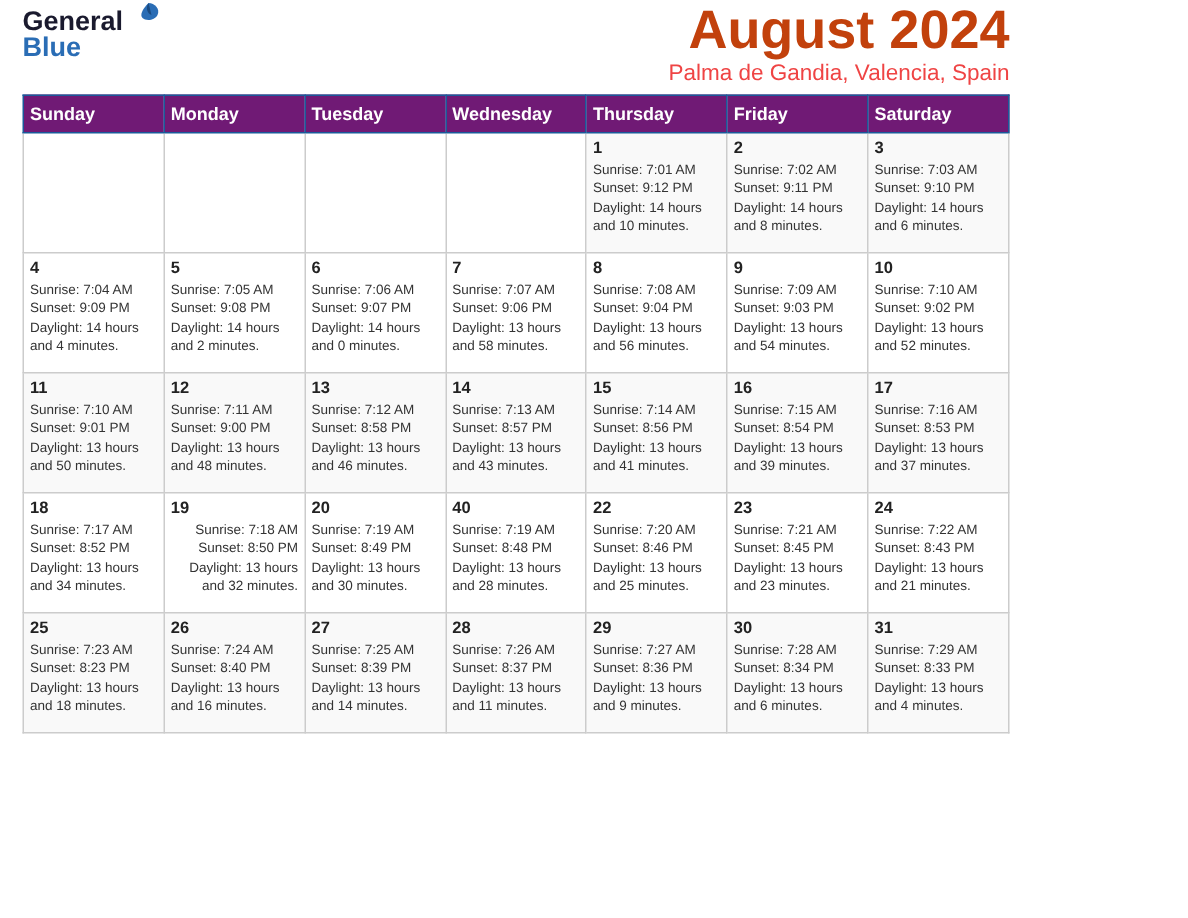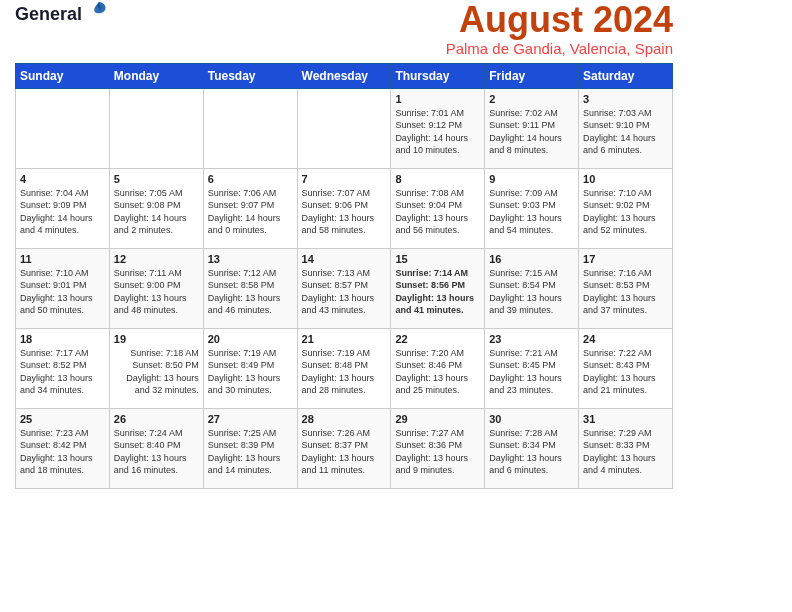--- a/index.html
+++ b/index.html
@@ -49,21 +49,21 @@
       font-size: 15px;
       color: #ef4444;
       font-weight: normal;
     }
     table {
       width: 100%;
       border-collapse: collapse;
       table-layout: fixed;
     }
     thead tr th {
-      background-color: #1d4ed8;
+      background-color: #701a75;
       color: #fff;
       font-size: 12px;
       font-weight: bold;
       padding: 5px 4px;
       text-align: left;
       border: 1px solid #1a5a9a;
     }
     tbody tr td {
       vertical-align: top;
       font-size: 9.5px;
@@ -100,20 +100,21 @@
       <div>
         <div style="display:flex;align-items:center;">
           <span class="logo-text">
             <span>General</span>
             <svg class="logo-icon" viewBox="0 0 20 20">
               <path d="M10 2 C14 2 18 6 16 10 C14 14 8 14 6 12 C4 10 6 6 10 2Z" fill="#2a6db5"></path>
               <path d="M10 2 C8 5 9 9 12 10" fill="#1a4a80"></path>
             </svg>
           </span>
         </div>
+        <div style="color:#2a6db5;font-weight:bold;font-size:18px;margin-top:-4px;">Blue</div>
       </div>
     </div>
     <div class="title-area">
       <div class="month-title">August 2024</div>
       <div class="subtitle">Palma de Gandia, Valencia, Spain</div>
     </div>
   </div>
 
   <table>
     <thead>
@@ -230,21 +231,21 @@
           </td>
           <td>
             <span class="day-num">14</span>
             <div class="day-info" style="white-space: pre-line;">Sunrise: 7:13 AM
 Sunset: 8:57 PM
 Daylight: 13 hours
 and 43 minutes.</div>
           </td>
           <td>
             <span class="day-num">15</span>
-            <div class="day-info" style="white-space: pre-line; font-weight: bold;">Sunrise: 7:14 AM
+            <div class="day-info" style="white-space: pre-line;">Sunrise: 7:14 AM
 Sunset: 8:56 PM
 Daylight: 13 hours
 and 41 minutes.</div>
           </td>
           <td>
             <span class="day-num">16</span>
             <div class="day-info" style="white-space: pre-line;">Sunrise: 7:15 AM
 Sunset: 8:54 PM
 Daylight: 13 hours
 and 39 minutes.</div>
@@ -273,21 +274,21 @@
 and 32 minutes.</div>
           </td>
           <td>
             <span class="day-num">20</span>
             <div class="day-info" style="white-space: pre-line;">Sunrise: 7:19 AM
 Sunset: 8:49 PM
 Daylight: 13 hours
 and 30 minutes.</div>
           </td>
           <td>
-            <span class="day-num">21</span>
+            <span class="day-num">40</span>
             <div class="day-info" style="white-space: pre-line;">Sunrise: 7:19 AM
 Sunset: 8:48 PM
 Daylight: 13 hours
 and 28 minutes.</div>
           </td>
           <td>
             <span class="day-num">22</span>
             <div class="day-info" style="white-space: pre-line;">Sunrise: 7:20 AM
 Sunset: 8:46 PM
 Daylight: 13 hours
@@ -305,21 +306,21 @@
             <div class="day-info" style="white-space: pre-line;">Sunrise: 7:22 AM
 Sunset: 8:43 PM
 Daylight: 13 hours
 and 21 minutes.</div>
           </td>
         </tr>
         <tr>
           <td>
             <span class="day-num">25</span>
             <div class="day-info" style="white-space: pre-line;">Sunrise: 7:23 AM
-Sunset: 8:42 PM
+Sunset: 8:23 PM
 Daylight: 13 hours
 and 18 minutes.</div>
           </td>
           <td>
             <span class="day-num">26</span>
             <div class="day-info" style="white-space: pre-line;">Sunrise: 7:24 AM
 Sunset: 8:40 PM
 Daylight: 13 hours
 and 16 minutes.</div>
           </td>

